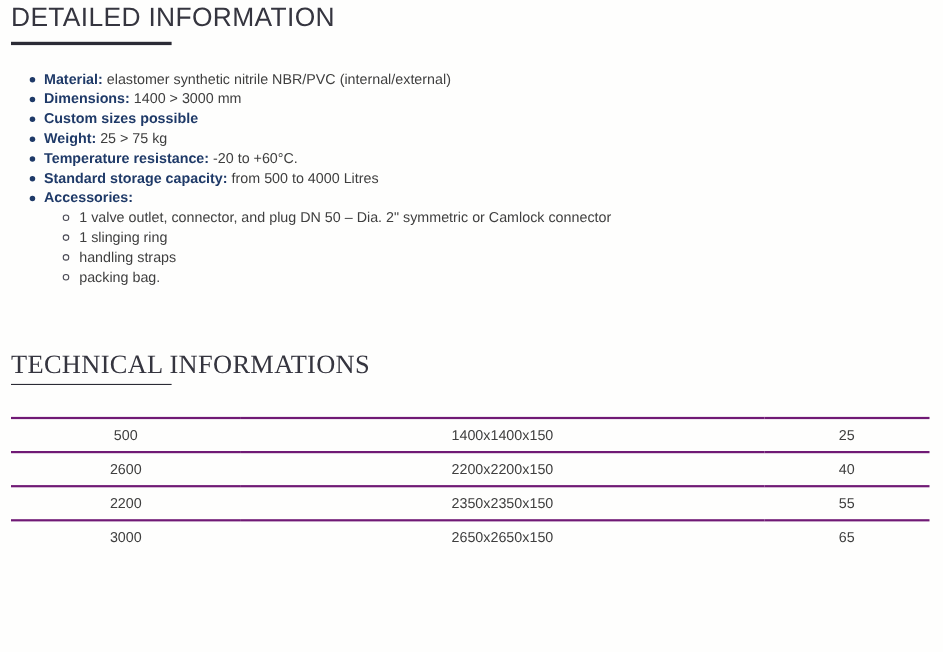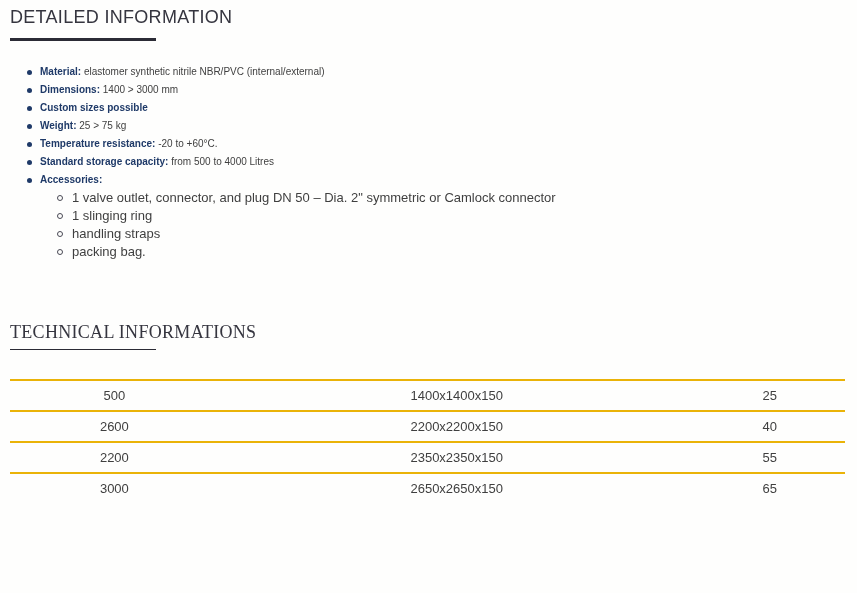--- a/index.html
+++ b/index.html
@@ -12,40 +12,40 @@
     background: #fefefd;
     font-family: "Liberation Sans", "DejaVu Sans", sans-serif;
     color: #3f3f3f;
     overflow: hidden;
   }
   .page {
     padding-top: 6px;
   }
   .section-title {
     margin: 0 0 0 10px;
-    font-size: 18px;
+    font-size: 24px;
     font-weight: 400;
     letter-spacing: 0.3px;
     color: #35353f;
     line-height: 22px;
   }
   .title-rule {
     border: none;
     margin: 10px 0 0 10px;
     width: 146px;
     background: #2b2b35;
   }
   .title-rule.thick { height: 3px; }
   .title-rule.thin  { height: 1px; margin-top: 6px; }
 
   ul.spec-list {
     list-style: none;
     margin: 22px 0 0 0;
     padding: 0;
-    font-size: 10px;
+    font-size: 13px;
   }
   ul.spec-list > li {
     position: relative;
     padding-left: 40px;
     line-height: 18px;
   }
   ul.spec-list > li > .bullet-dot {
     position: absolute;
     left: 27px;
     top: 7px;
@@ -84,21 +84,21 @@
     font-family: Liberation Serif, serif;
   }
   table.tech-table {
     width: 835px;
     margin: 29px 0 0 10px;
     border-collapse: collapse;
     font-size: 13px;
     color: #3f3f3f;
   }
   table.tech-table tr {
-    border-top: 2px solid #eab308;
+    border-top: 2px solid #701a75;
   }
   table.tech-table td {
     height: 29px;
     padding: 0;
     text-align: center;
     vertical-align: middle;
   }
   table.tech-table td.col-capacity { width: 25%; }
   table.tech-table td.col-dims     { width: 57%; }
   table.tech-table td.col-weight   { width: 18%; }

